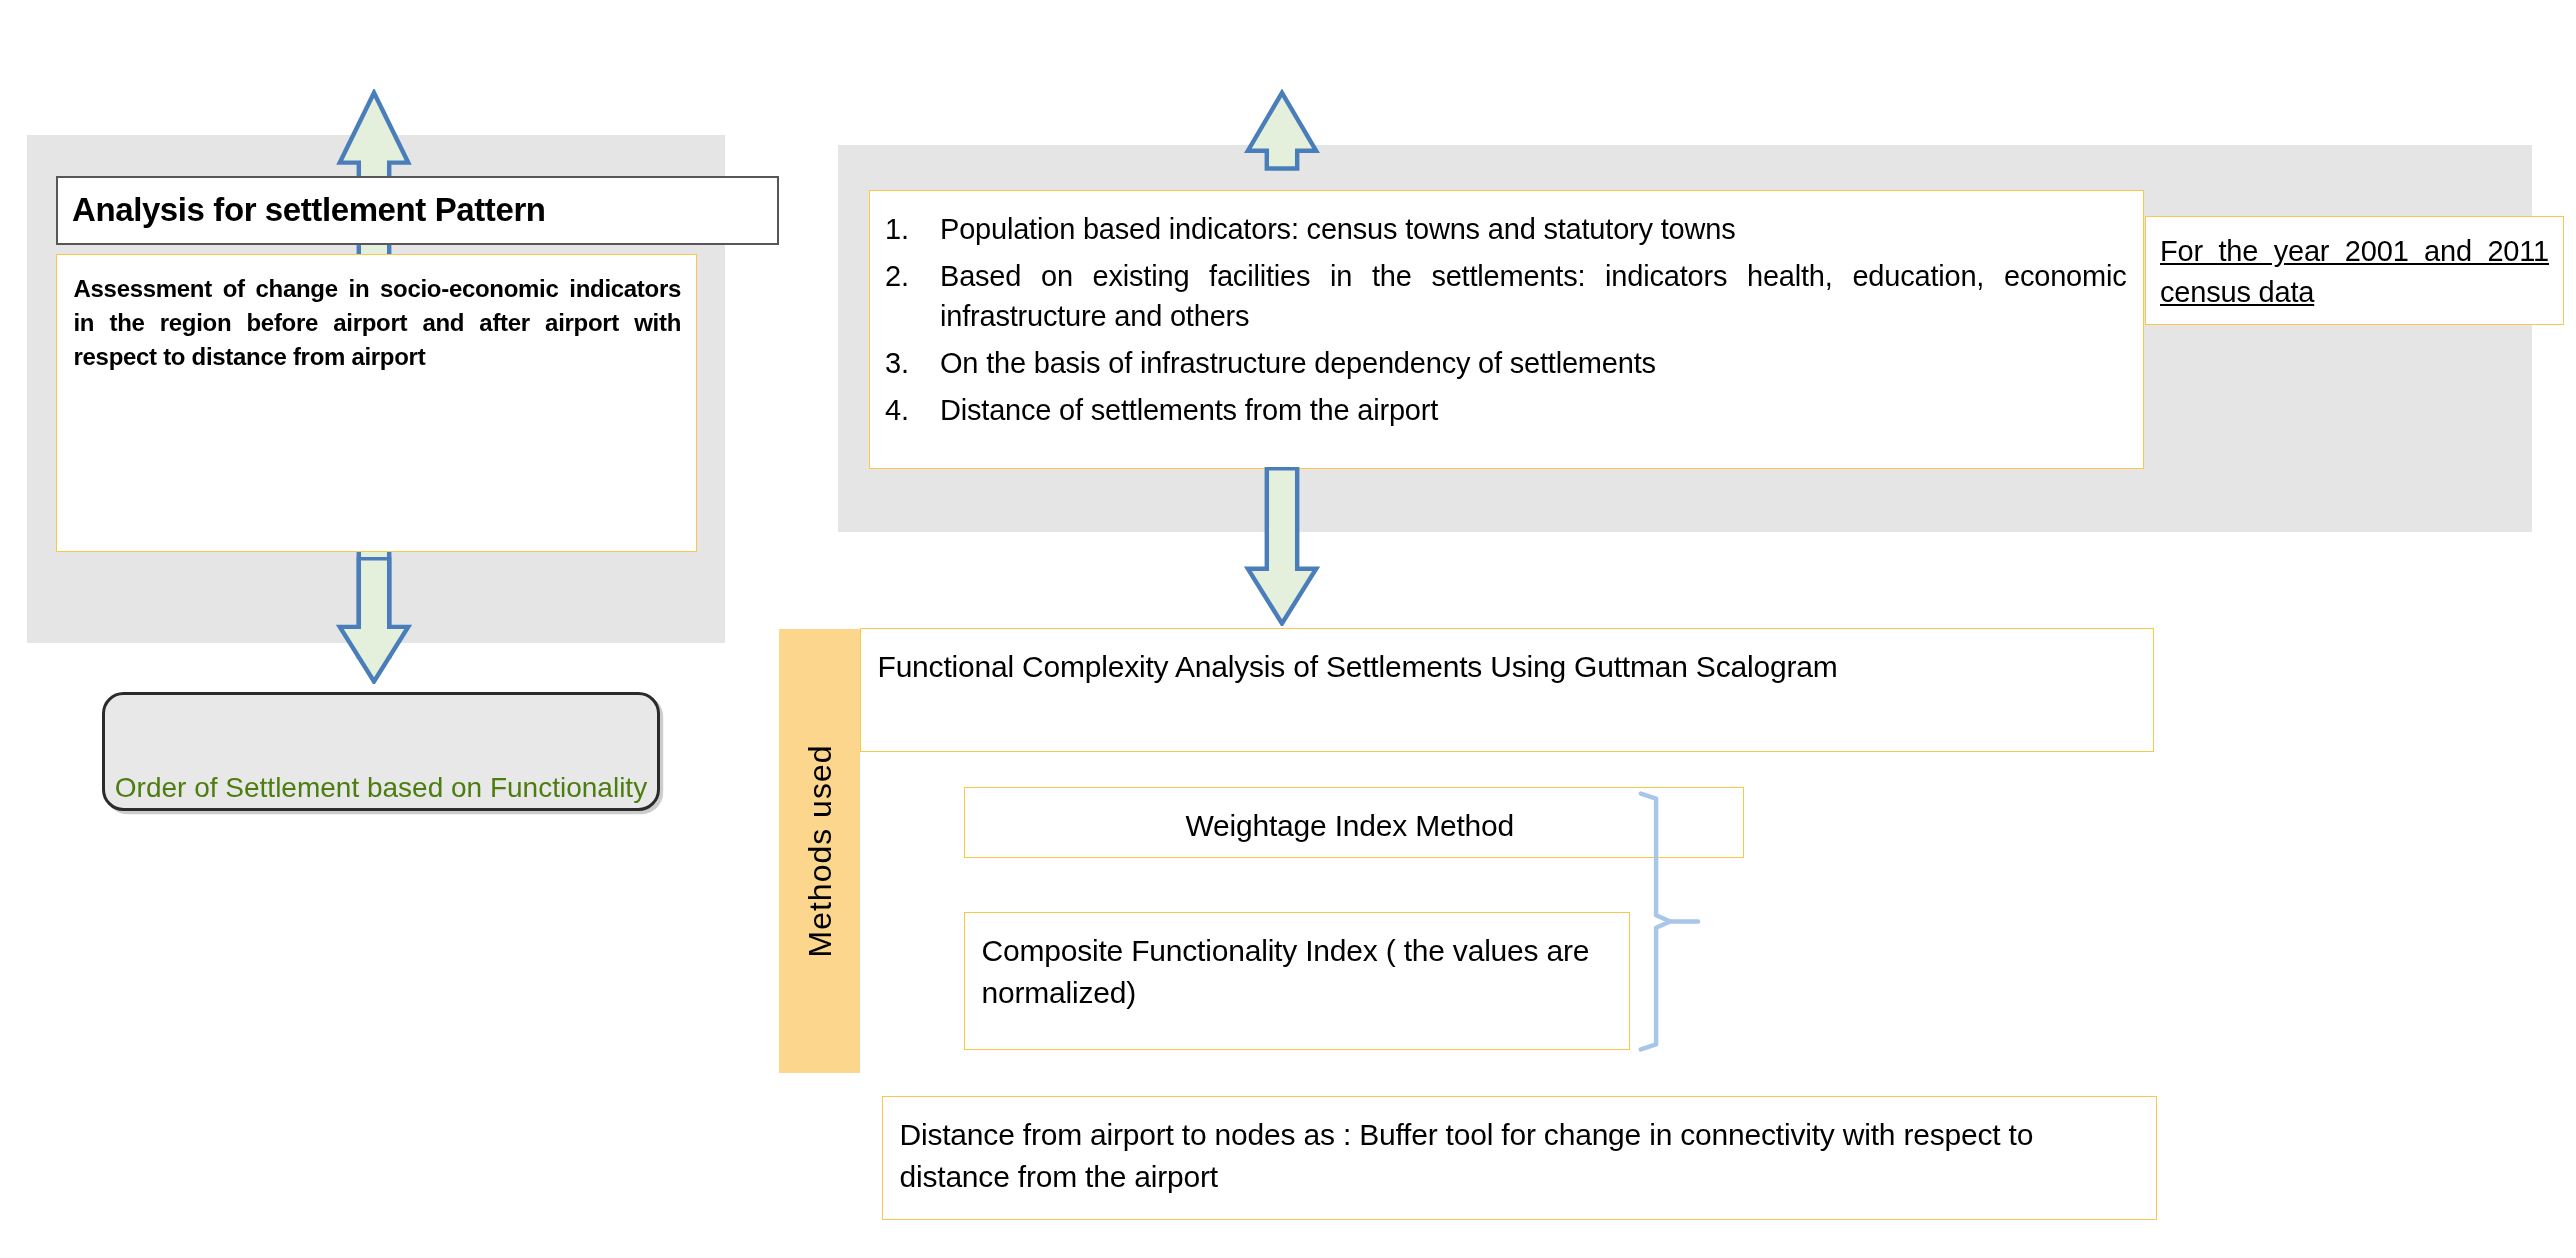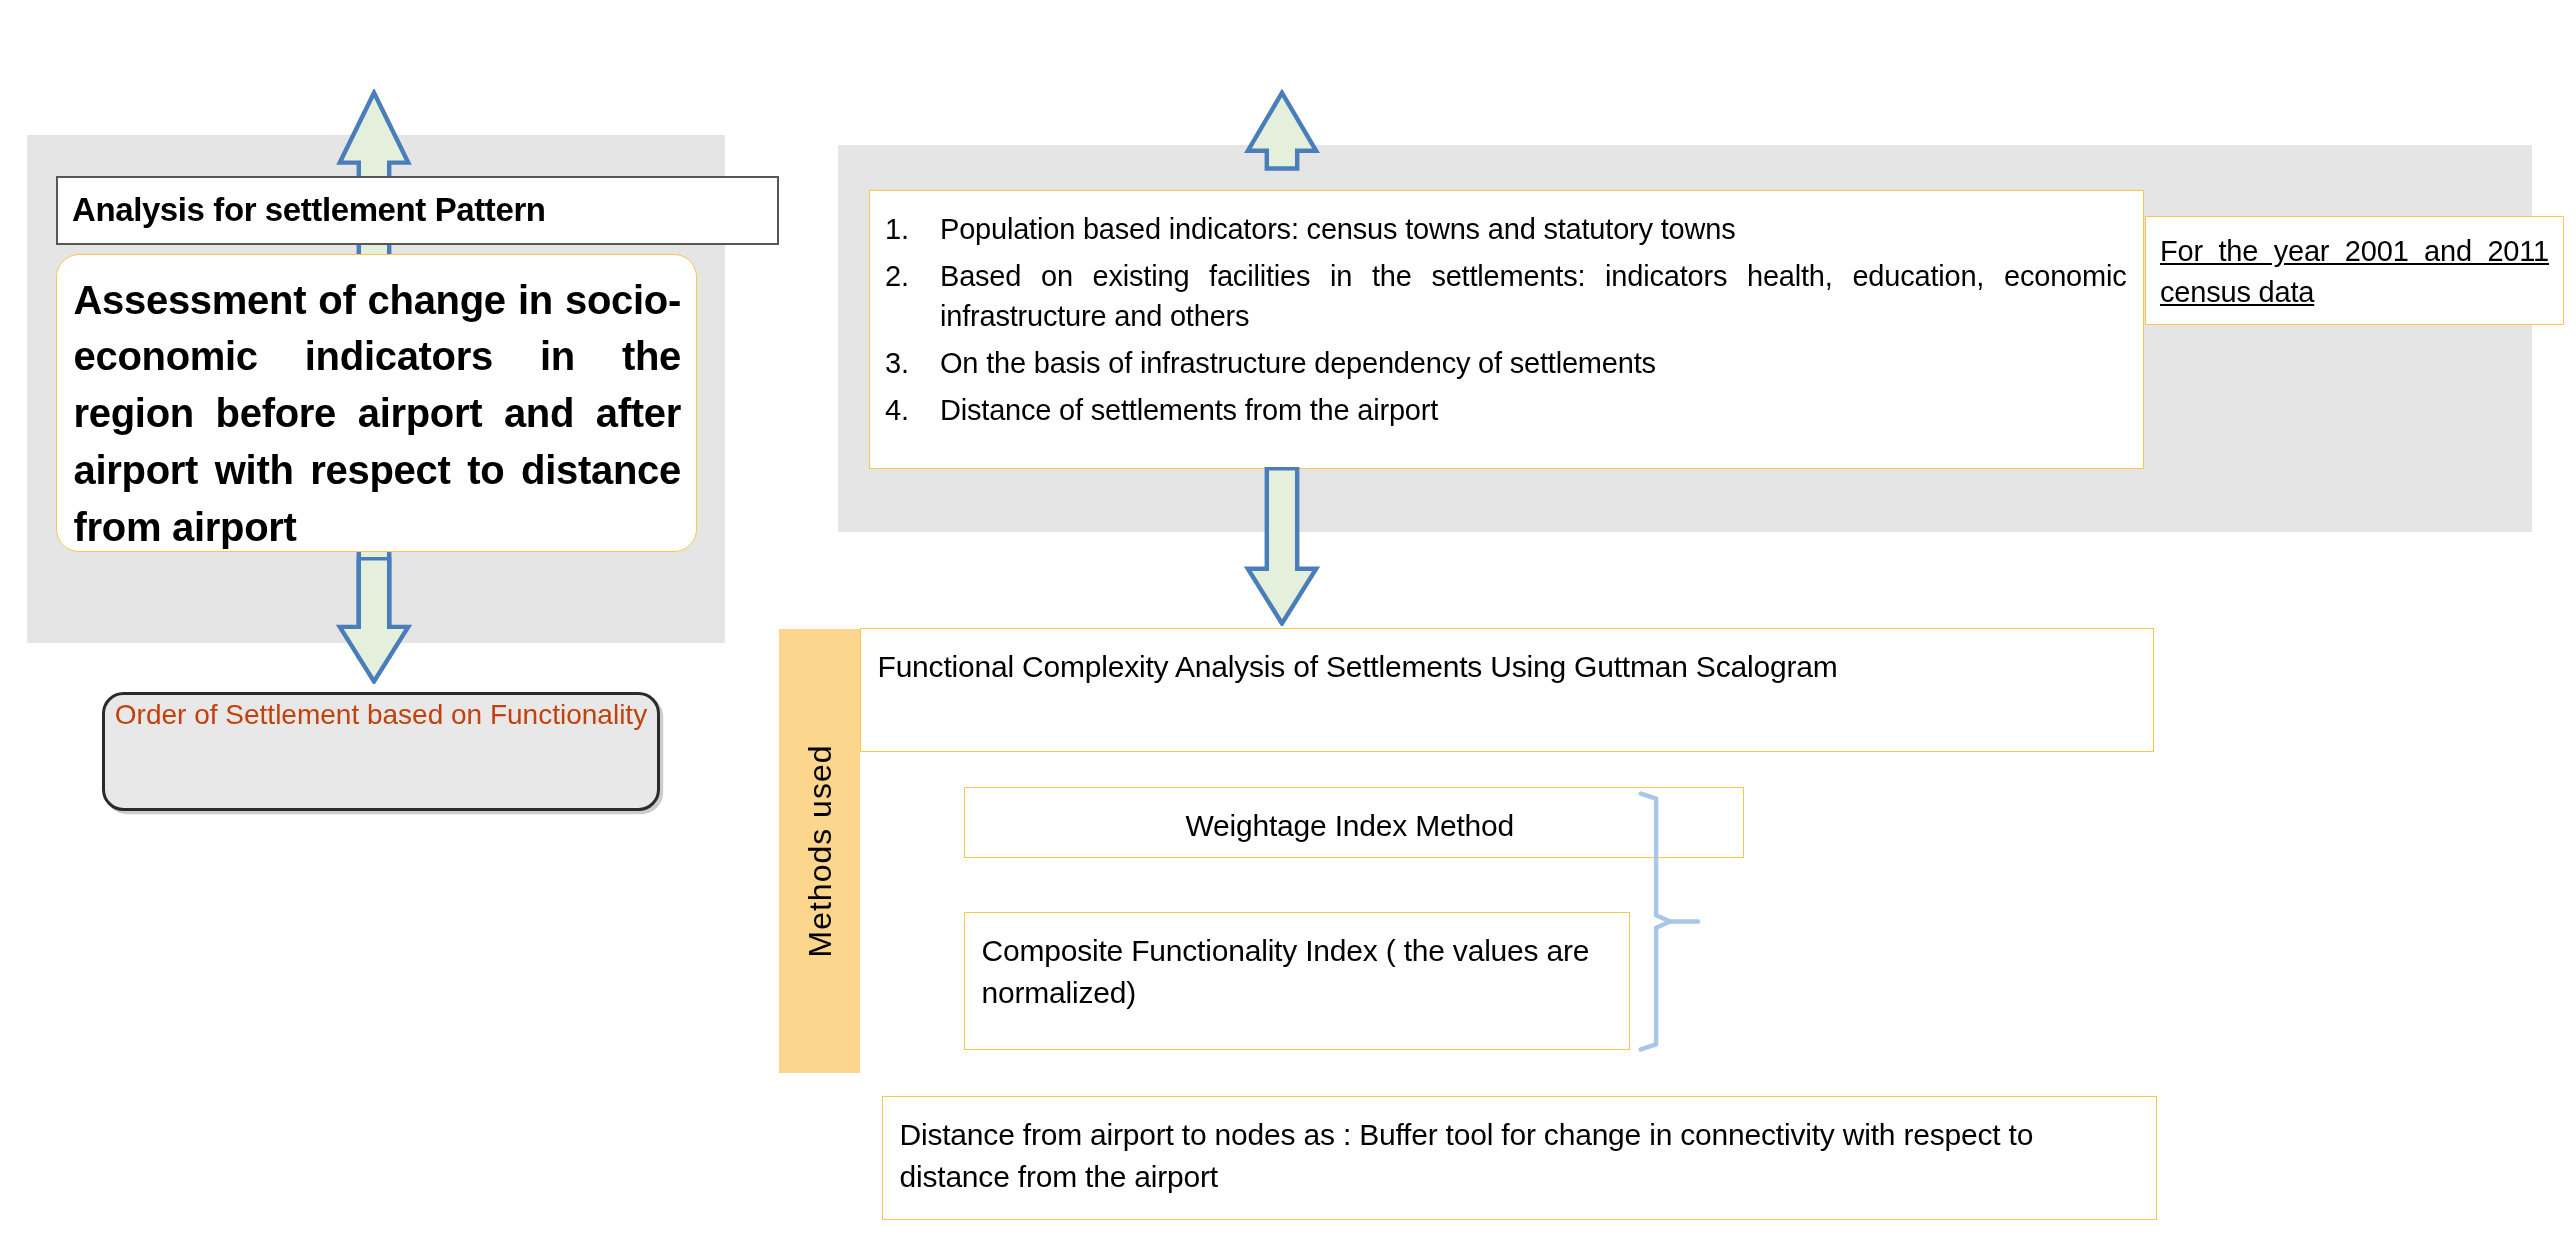--- a/index.html
+++ b/index.html
@@ -39,27 +39,26 @@
   .hdr-box{
     display:flex;align-items:center;
     font-weight:bold;
     font-size:33px;
     padding-left:14px;
     letter-spacing:-0.4px;
   }
 
   .just-bold{
     font-weight:bold;
-    font-size:40px;
+    font-size:24px;
     text-align:justify;
     text-align-last:left;
     padding:16.5px 15px 10px 16.5px;
     letter-spacing:-0.3px;
     line-height:1.42;
-    border-radius:23px;
   }
 
   .plain{
     font-size:30px;
     text-align:left;
     padding:16.5px 16.5px;
     line-height:1.40;
     letter-spacing:-0.2px;
   }
 
@@ -72,23 +71,23 @@
     letter-spacing:-0.2px;
   }
 
   
   .round-box{
     position:absolute;
     background:#E8E8E8;
     border:3.2px solid #2B2B2B;
     border-radius:21.6px;
     box-sizing:border-box;
-    display:flex;align-items:flex-start;justify-content:center;
+    display:flex;align-items:flex-end;justify-content:center;
     text-align:center;
-    color:#c2410c;
+    color:#4d7c0f;
     font-size:28px;
     line-height:1.42;
     box-shadow:3.2px 3.2px 0 rgba(0,0,0,0.20);
   }
 
   
   .numlist{
     position:absolute;
     box-sizing:border-box;
     padding:18px 16.5px 12.7px 15px;

